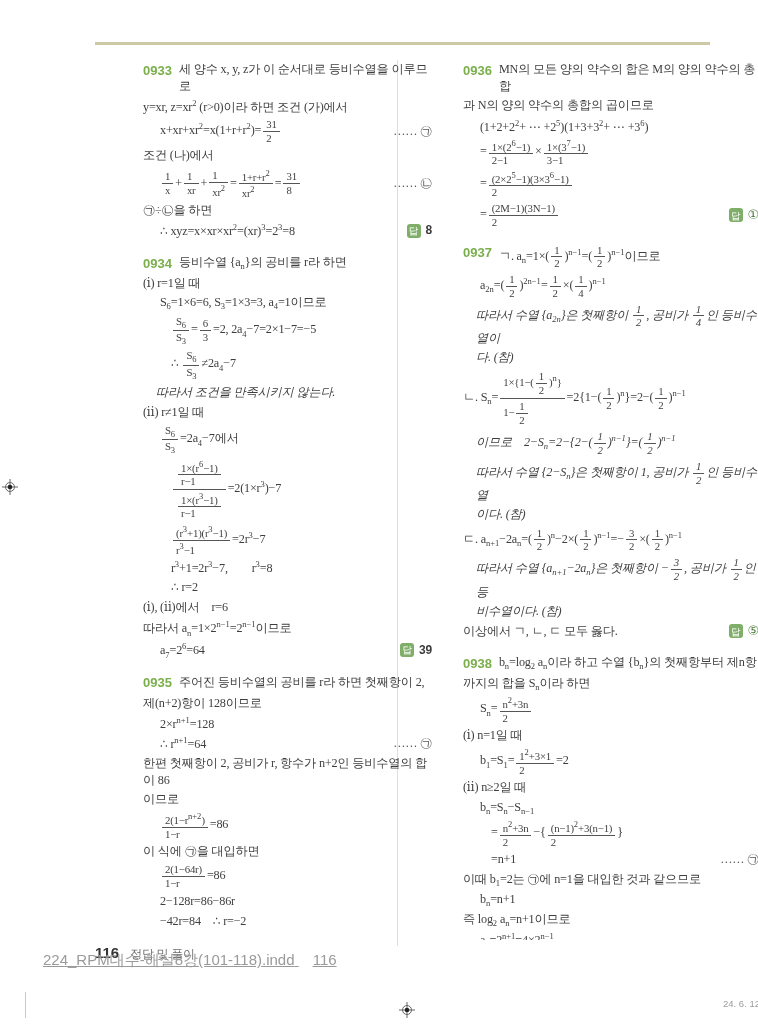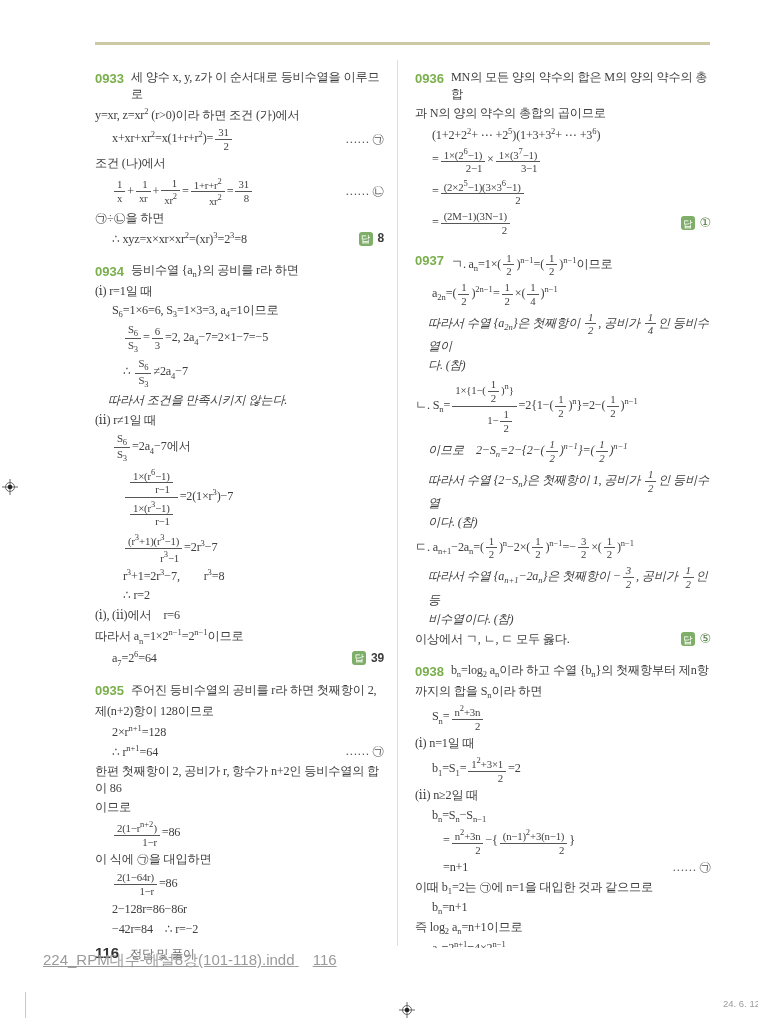--- a/index.html
+++ b/index.html
@@ -3,40 +3,40 @@
 <meta charset="utf-8">
 <style>
   html,body{margin:0;padding:0;background:#f2f2f2;}
   .page{
     position:relative;width:758px;height:1024px;background:#ffffff;overflow:hidden;
     font-family:"Liberation Serif","DejaVu Serif",serif;color:#3e3e3e;
     --green:#7aaf4c;--badge:#7fae69;
   }
   .top-rule{position:absolute;left:95px;top:42px;width:615px;height:3px;background:#cbc9a6;}
   .divider{position:absolute;left:397px;top:60px;width:1px;height:886px;background:#dedede;}
-  .col{position:absolute;top:68px;height:880px;overflow:hidden;}
+  .col{position:absolute;top:60px;height:880px;overflow:hidden;margin-left:48px;}
   .col-left{left:95px;width:289px;}
   .col-right{left:415px;width:296px;}
   .problem{margin-bottom:13px;}
   .line{display:flex;align-items:center;margin:1px 0;min-height:19px;
         font-size:12.2px;line-height:1.42;letter-spacing:-0.2px;}
   .ltext{display:block;}
   .pnum{font-family:"Liberation Sans","DejaVu Sans",sans-serif;font-weight:bold;
         font-size:13px;color:var(--green);margin-right:7px;letter-spacing:0;flex:0 0 auto;align-self:flex-start;padding-top:1px;}
   .body2{padding-left:13px;font-style:italic;}
   .math{padding-left:17px;}
   .math2{padding-left:28px;}
   .lright{margin-left:auto;color:#555;padding-left:8px;white-space:nowrap;flex:0 0 auto;}
   .ans{margin-left:auto;display:inline-flex;align-items:center;padding-left:8px;flex:0 0 auto;}
   .ansbadge{width:14px;height:14px;border-radius:3px;background:var(--badge);color:#fff;
         font-size:9.5px;display:inline-flex;align-items:center;justify-content:center;
         margin-right:5px;font-family:"Liberation Sans","DejaVu Sans",sans-serif;flex:0 0 auto;}
   .ansval{font-weight:bold;color:#3c3c3c;font-family:"Liberation Sans","DejaVu Sans",sans-serif;font-size:12px;}
   .ansval.circ{color:#4b7a3d;font-size:13px;font-weight:normal;}
-  .frac{display:inline-block;vertical-align:middle;text-align:right;
+  .frac{display:inline-block;vertical-align:middle;text-align:left;
         font-size:10.8px;line-height:1.18;margin:1px 2px;letter-spacing:-0.2px;}
   .frac .num{display:block;border-bottom:1px solid #555;padding:0 3px;}
   .frac .den{display:block;padding:0 3px;}
   sup,sub{font-size:8.5px;letter-spacing:0;}
   .footer{position:absolute;left:95px;top:944px;display:flex;align-items:baseline;}
   .footer .fpage{font-family:"Liberation Sans","DejaVu Sans",sans-serif;font-weight:bold;font-size:15px;color:#333;}
   .footer .flabel{font-size:12px;color:#6e6e6e;margin-left:11px;letter-spacing:-0.2px;}
   .printline{position:absolute;left:43px;top:951px;font-family:"Liberation Sans","DejaVu Sans",sans-serif;
         font-size:15px;color:#9a9a9a;white-space:nowrap;text-decoration:underline;}
   .printline .ppage{margin-left:14px;}

